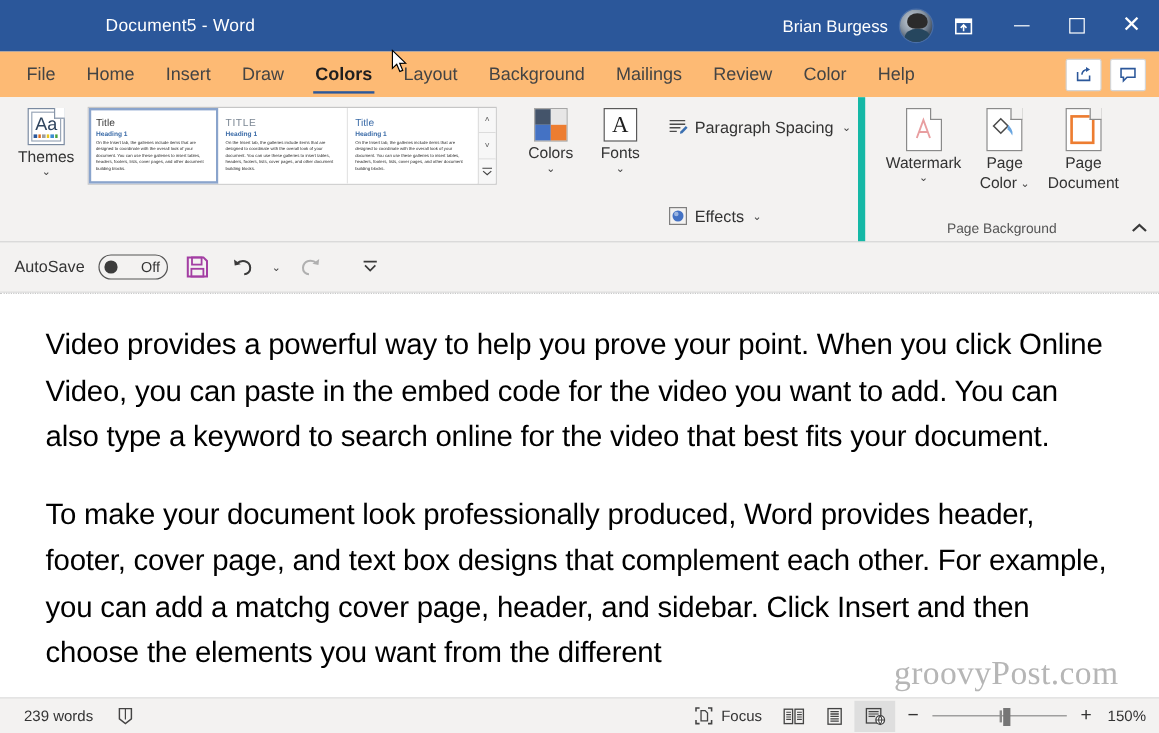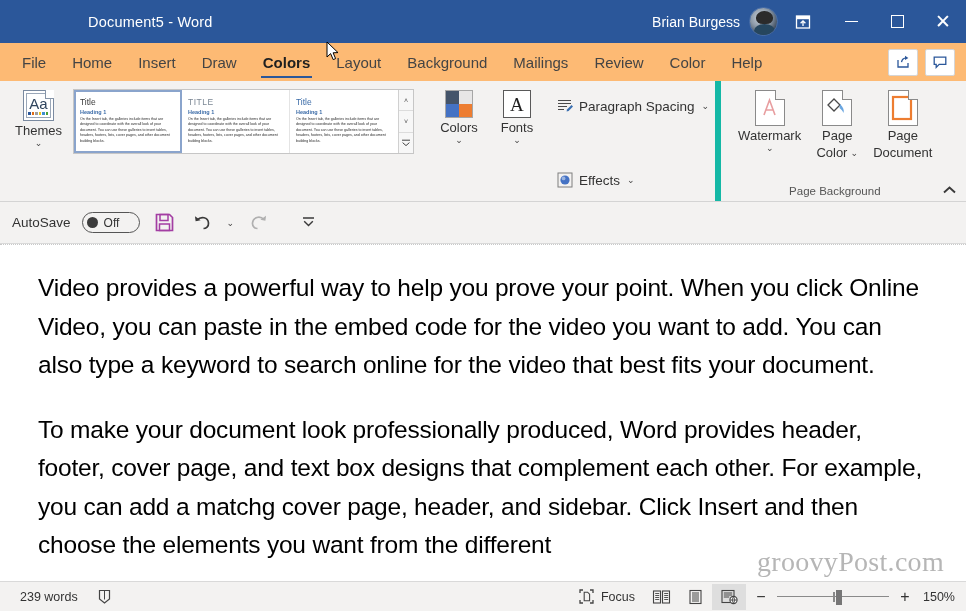--- a/index.html
+++ b/index.html
@@ -223,21 +223,21 @@
     flex: 0 0 42px; height: 42px;
     background: #f3f2f1;
     display: flex; align-items: center;
     border-bottom: 1px solid #d9d9d9;
     padding-left: 12px; gap: 11px;
   }
   .autosave-lbl { font-size: 13.5px; color: #333; }
   .toggle {
     width: 58px; height: 21px; border-radius: 11px;
     border: 1px solid #555; background: #f3f2f1;
-    display: flex; align-items: center; gap: 6px;
+    display: flex; align-items: center; gap: 20px;
     padding-left: 4px;
   }
   .toggle .knob { width: 11px; height: 11px; border-radius: 50%; background: #3c3c3c; }
   .toggle .state { font-size: 12px; color: #333; }
   .qat-btn {
     width: 27px; height: 27px;
     display: flex; align-items: center; justify-content: center;
   }
 
   
@@ -253,21 +253,21 @@
   }
   .para {
     font-family: "Liberation Sans", sans-serif;
     font-size: 24.5px;
     line-height: 38.5px;
     color: #000;
     margin-bottom: 26px;
     letter-spacing: -.2px;
   }
   .watermark {
-    position: absolute; right: 22px; bottom: 3px;
+    position: absolute; right: 34px; bottom: 3px;
     font-family: "Liberation Serif", serif;
     font-size: 28px; color: #b6b6b6;
     letter-spacing: .3px;
     z-index: 5;
   }
 
   
   .statusbar {
     flex: 0 0 30px; height: 30px;
     background: #f3f2f1;

